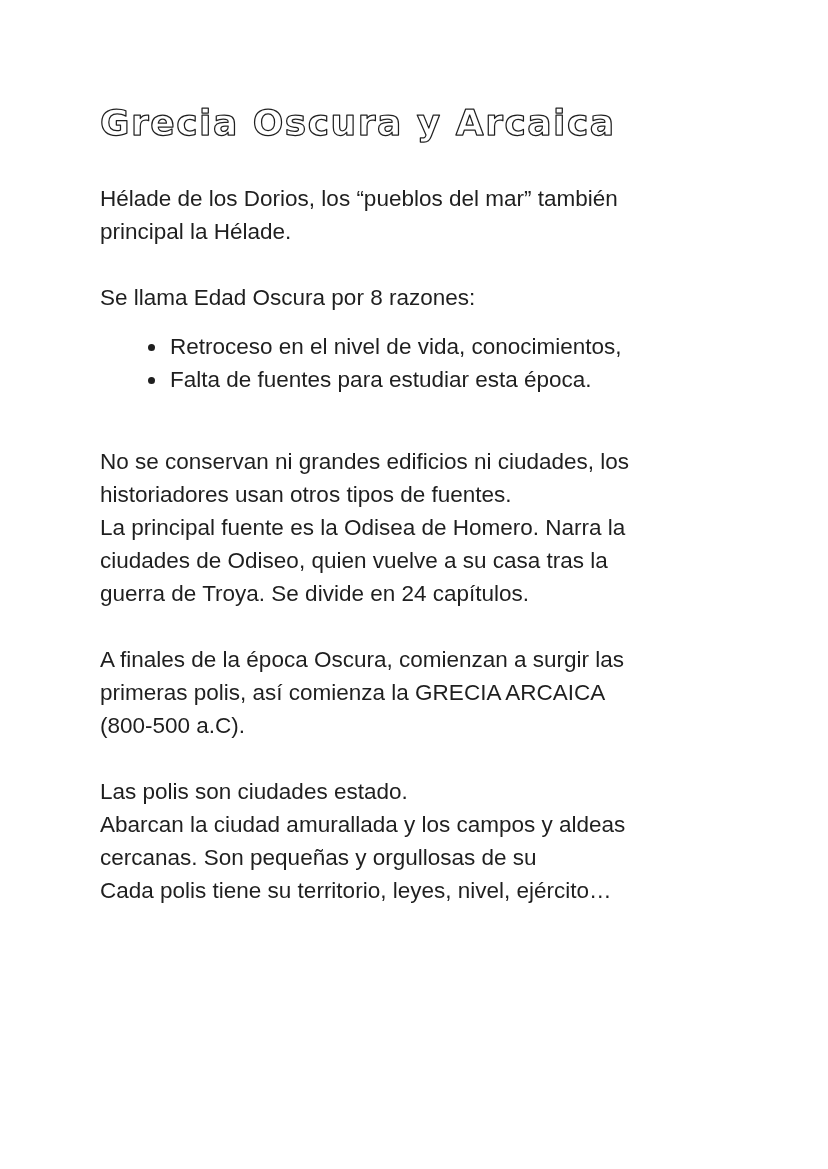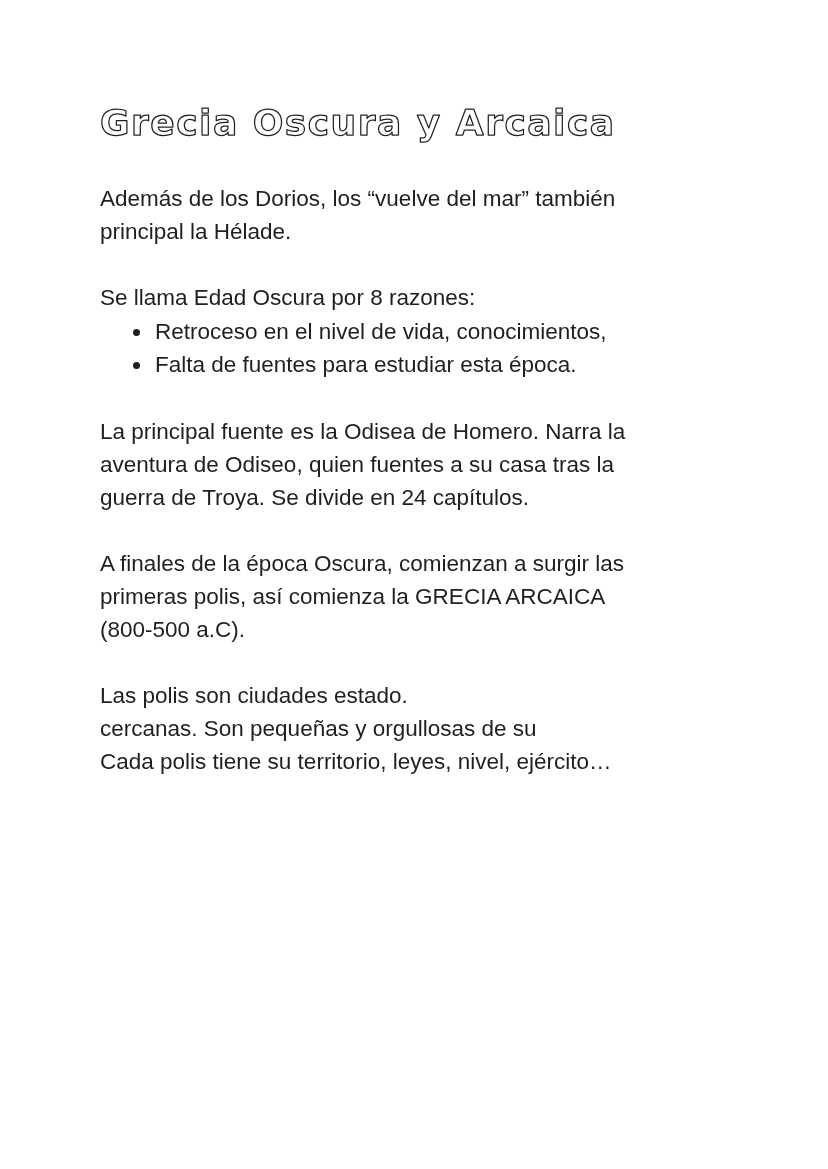--- a/index.html
+++ b/index.html
@@ -45,70 +45,75 @@
   .paragraph {
     margin: 0;
   }
   .line {
     white-space: nowrap;
   }
   .blank-line {
     height: 33px;
   }
   ul.bullets {
-    margin: 1px;
+    margin: 16px;
     padding: 0 0 0 52px;
     list-style: disc outside;
   }
   ul.bullets li {
     padding-left: 2px;
   }
 </style>
 </head>
 <body>
 
 <div class="page">
   <h1 class="doc-title-wrap">
     <svg width="636" height="56" viewBox="0 0 636 56">
       <text x="0" y="40" class="title-text">Grecia Oscura y Arcaica</text>
     </svg>
   </h1>
   <div class="doc-body">
       <div class="paragraph">
-        <div class="line">Además de los Dorios, los “vuelve del mar” también</div>
+        <div class="line">Hélade de los Dorios, los “pueblos del mar” también</div>
         <div class="line">principal la Hélade.</div>
       </div>
       <div class="blank-line"></div>
       <div class="paragraph">
         <div class="line">Se llama Edad Oscura por 8 razones:</div>
       </div>
       <ul class="bullets">
         <li class="bullet-item">
           <div class="line">Retroceso en el nivel de vida, conocimientos,</div>
         </li>
         <li class="bullet-item">
           <div class="line">Falta de fuentes para estudiar esta época.</div>
         </li>
       </ul>
       <div class="blank-line"></div>
       <div class="paragraph">
+        <div class="line">No se conservan ni grandes edificios ni ciudades, los</div>
+        <div class="line">historiadores usan otros tipos de fuentes.</div>
+      </div>
+      <div class="paragraph">
         <div class="line">La principal fuente es la Odisea de Homero. Narra la</div>
-        <div class="line">aventura de Odiseo, quien fuentes a su casa tras la</div>
+        <div class="line">ciudades de Odiseo, quien vuelve a su casa tras la</div>
         <div class="line">guerra de Troya. Se divide en 24 capítulos.</div>
       </div>
       <div class="blank-line"></div>
       <div class="paragraph">
         <div class="line">A finales de la época Oscura, comienzan a surgir las</div>
         <div class="line">primeras polis, así comienza la GRECIA ARCAICA</div>
         <div class="line">(800-500 a.C).</div>
       </div>
       <div class="blank-line"></div>
       <div class="paragraph">
         <div class="line">Las polis son ciudades estado.</div>
       </div>
       <div class="paragraph">
+        <div class="line">Abarcan la ciudad amurallada y los campos y aldeas</div>
         <div class="line">cercanas. Son pequeñas y orgullosas de su</div>
       </div>
       <div class="paragraph">
         <div class="line">Cada polis tiene su territorio, leyes, nivel, ejército…</div>
       </div>
     </div>
 </div>
 
 </body></html>

